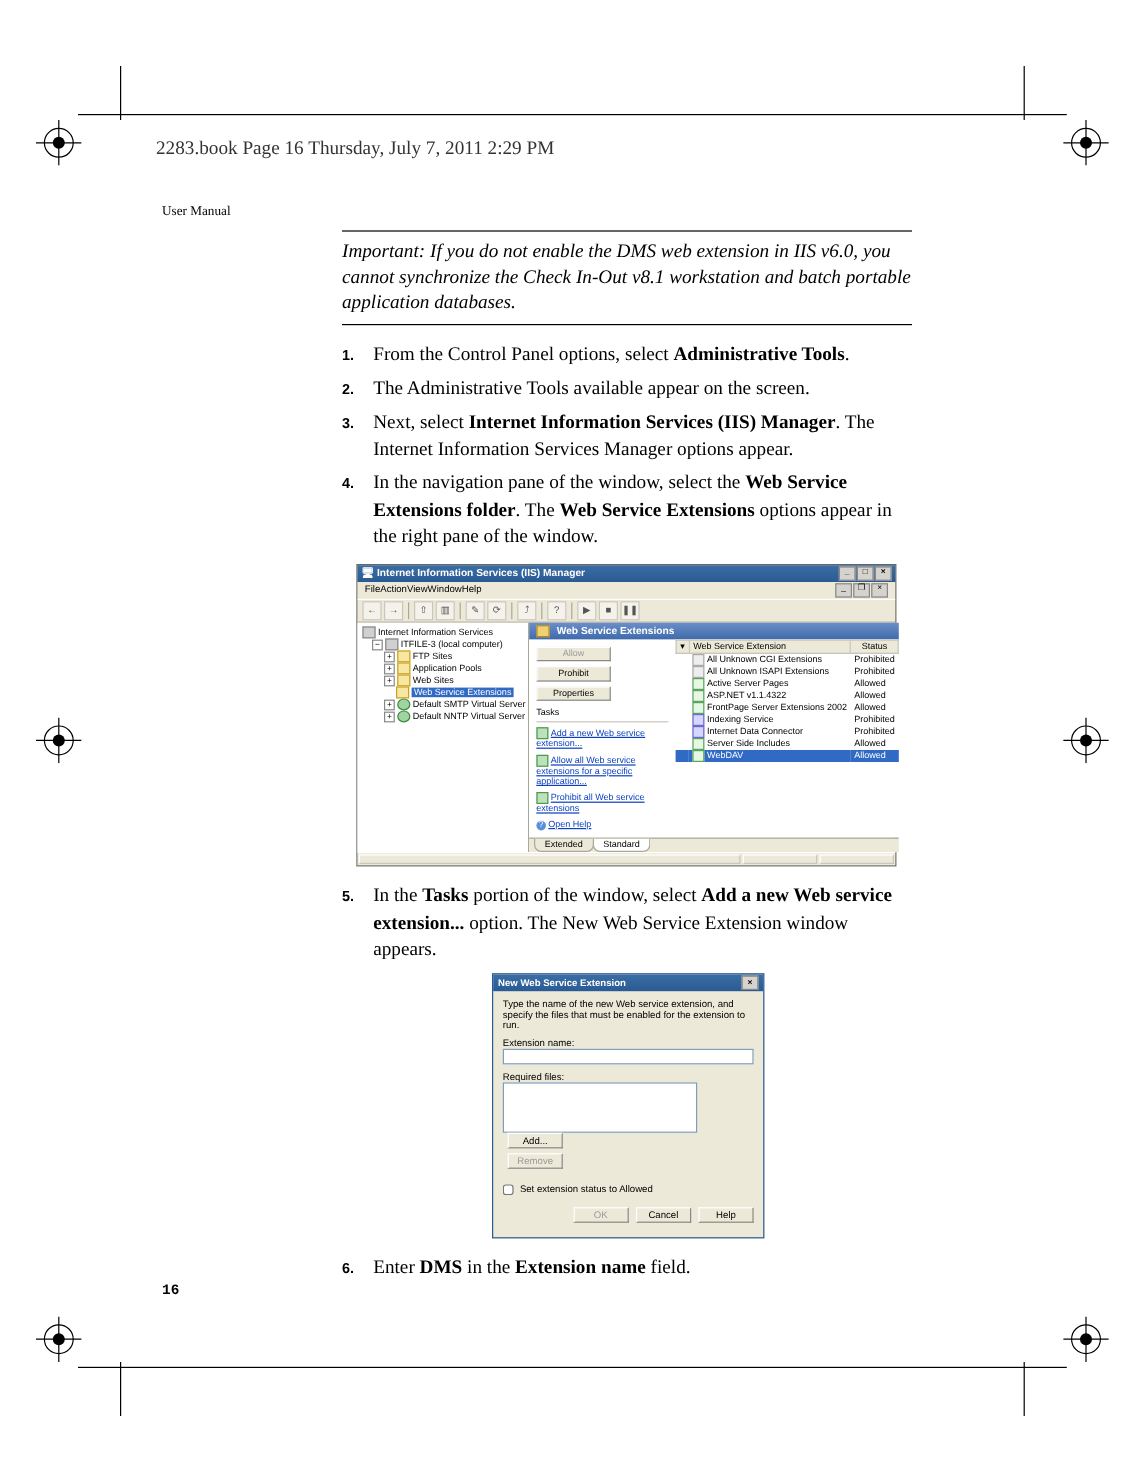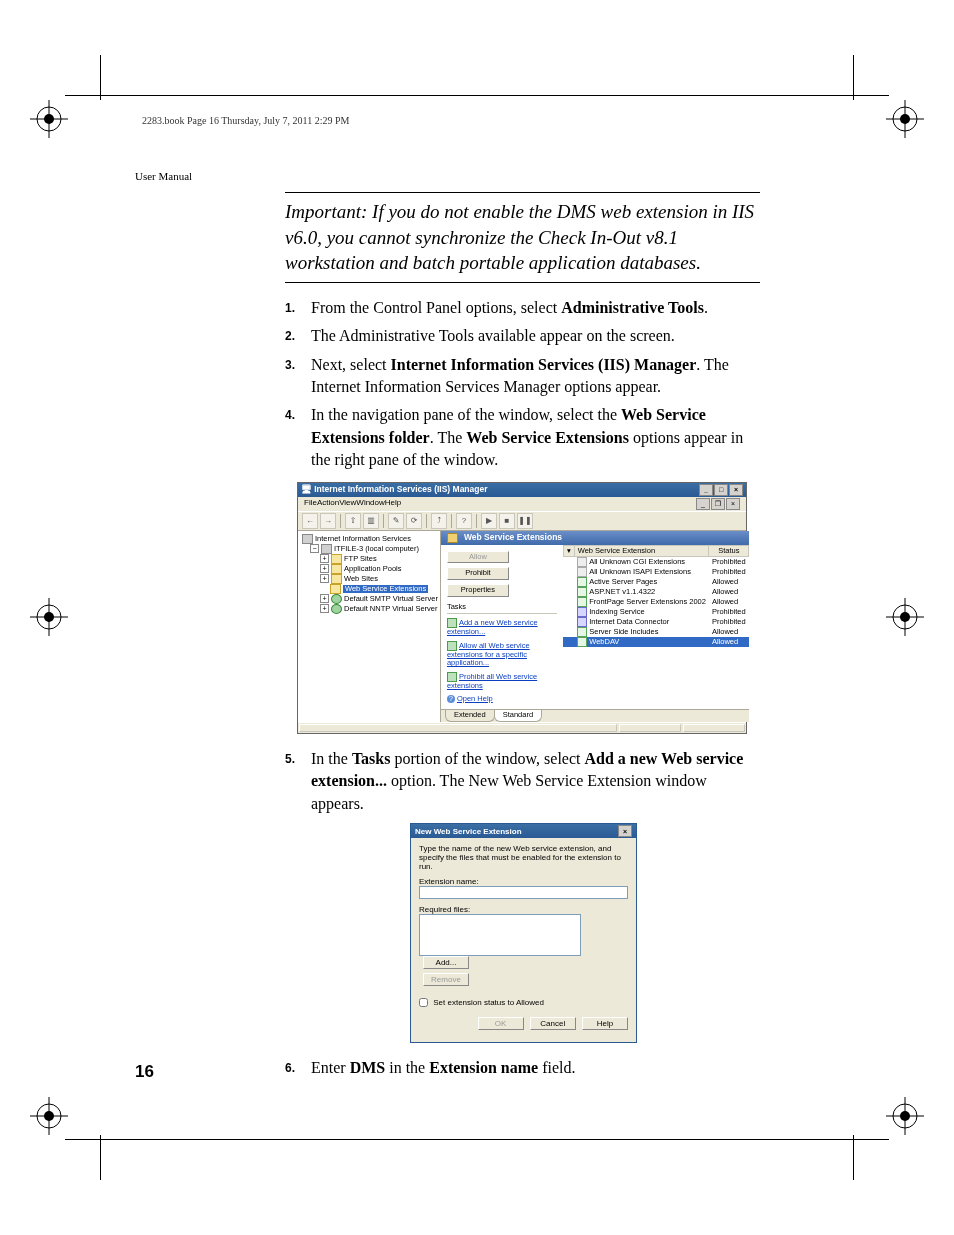--- a/index.html
+++ b/index.html
@@ -33,22 +33,22 @@
   .crop-line-top-h { position:absolute; top: 95px; left: 65px; right: 65px; border-top: 1px solid #000; height:0; }
   .crop-line-top-vL { position:absolute; top: 55px; left: 100px; height: 45px; border-left: 1px solid #000; width:0; }
   .crop-line-top-vR { position:absolute; top: 55px; right: 100px; height: 45px; border-left: 1px solid #000; width:0; }
   .crop-line-bot-h { position:absolute; bottom: 95px; left: 65px; right: 65px; border-top: 1px solid #000; height:0; }
   .crop-line-bot-vL { position:absolute; bottom: 55px; left: 100px; height: 45px; border-left: 1px solid #000; width:0; }
   .crop-line-bot-vR { position:absolute; bottom: 55px; right: 100px; height: 45px; border-left: 1px solid #000; width:0; }
 
   .running-head {
     position: absolute;
     top: 115px;
-    left: 142px;
-    font-size: 10px;
+    left: 130px;
+    font-size: 16px;
     color: #333;
   }
 
   .content {
     position: absolute;
     top: 170px;
     left: 135px;
     width: 625px;
   }
 
@@ -67,21 +67,21 @@
   }
 
   hr.rule {
     border: none;
     border-top: 1px solid #000;
     margin: 6px 0;
   }
 
   .important {
     font-style: italic;
-    font-size: 19px;
+    font-size: 16px;
     line-height: 1.35;
   }
 
   ol.steps {
     list-style: none;
     padding: 0;
     margin: 14px 0 0 0;
     font-size: 16px;
     line-height: 1.4;
   }
@@ -97,23 +97,23 @@
     font-size: 12px;
     padding-top: 3px;
   }
   ol.steps .txt { flex: 1; }
   .b { font-weight: bold; }
 
   .page-num {
     position: absolute;
     left: 135px;
     bottom: 153px;
-    font-family: Liberation Sans, sans-serif;
+    font-family: Liberation Mono, monospace;
     font-weight: bold;
-    font-size: 17px;
+    font-size: 12px;
   }
 
   
   .iis-window {
     margin: 10px 0 10px 12px;
     width: 448px;
     border: 1px solid #666;
     font-family: Tahoma, Arial, sans-serif;
     font-size: 8px;
     background: #ece9d8;

